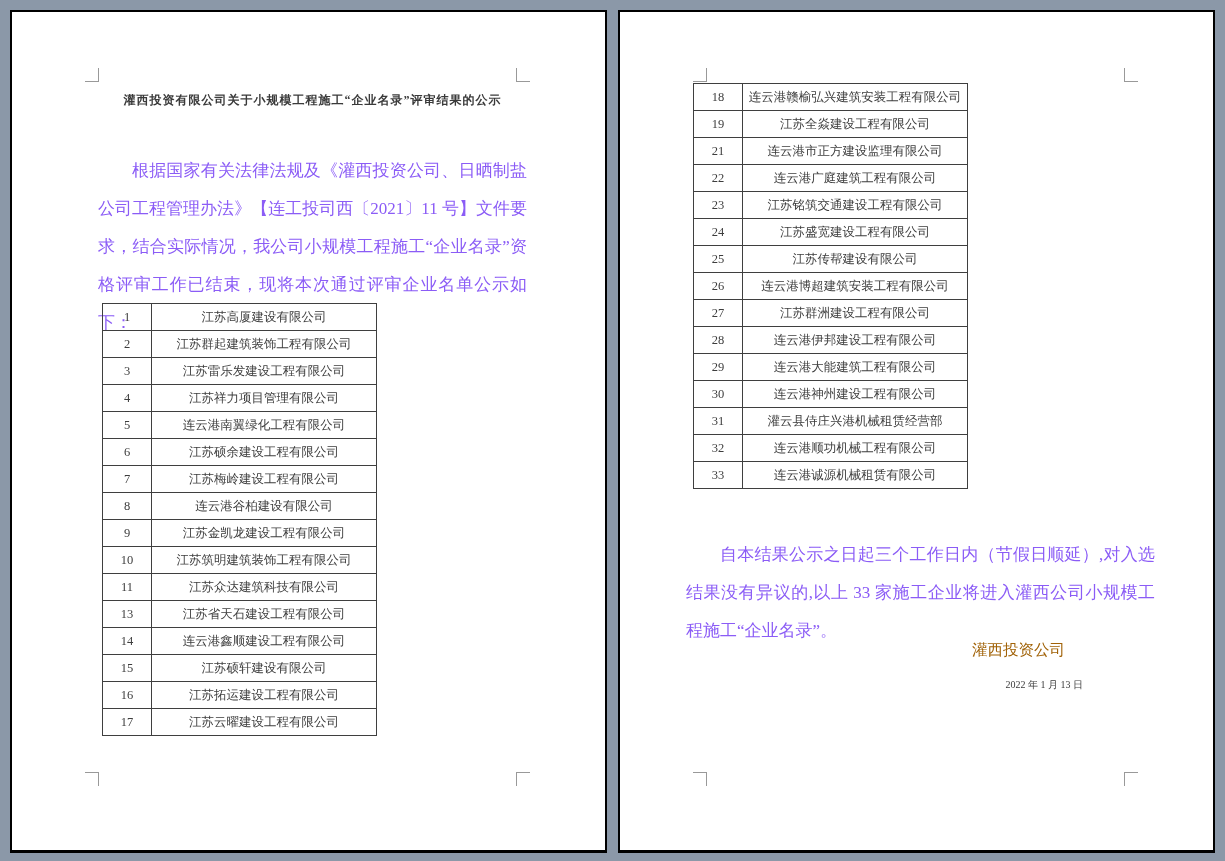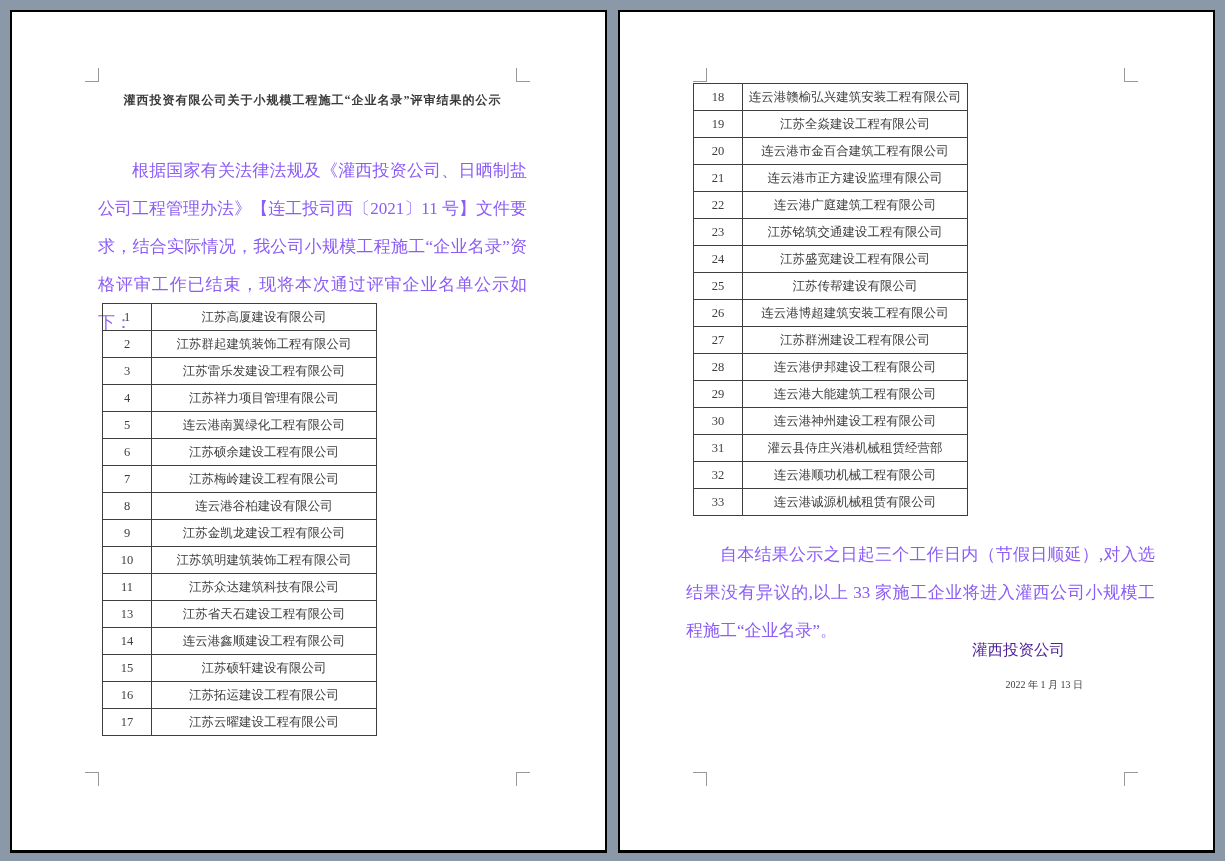--- a/index.html
+++ b/index.html
@@ -60,21 +60,21 @@
     overflow:hidden;
     white-space:nowrap;
   }
   table.company-table td:first-child{width:44px;}
   table.company-table td:last-child{width:220px;}
   .table-1{position:absolute;top:291px;left:90px;}
   .table-2{position:absolute;top:71px;left:73px;}
 
   .signature{
     position:absolute;top:626px;right:148px;
-    font-size:15.5px;color:#4c1d95;line-height:24px;
+    font-size:15.5px;color:#a16207;line-height:24px;
   }
   .docdate{
     position:absolute;top:661px;right:130px;
     font-size:10px;color:#3c3c3c;line-height:24px;
   }
 </style>
 </head>
 <body>
 
 <div class="page page-1">
@@ -167,24 +167,20 @@
     <tbody>
         <tr>
           <td>18</td>
           <td>连云港赣榆弘兴建筑安装工程有限公司</td>
         </tr>
         <tr>
           <td>19</td>
           <td>江苏全焱建设工程有限公司</td>
         </tr>
         <tr>
-          <td>20</td>
-          <td>连云港市金百合建筑工程有限公司</td>
-        </tr>
-        <tr>
           <td>21</td>
           <td>连云港市正方建设监理有限公司</td>
         </tr>
         <tr>
           <td>22</td>
           <td>连云港广庭建筑工程有限公司</td>
         </tr>
         <tr>
           <td>23</td>
           <td>江苏铭筑交通建设工程有限公司</td>

